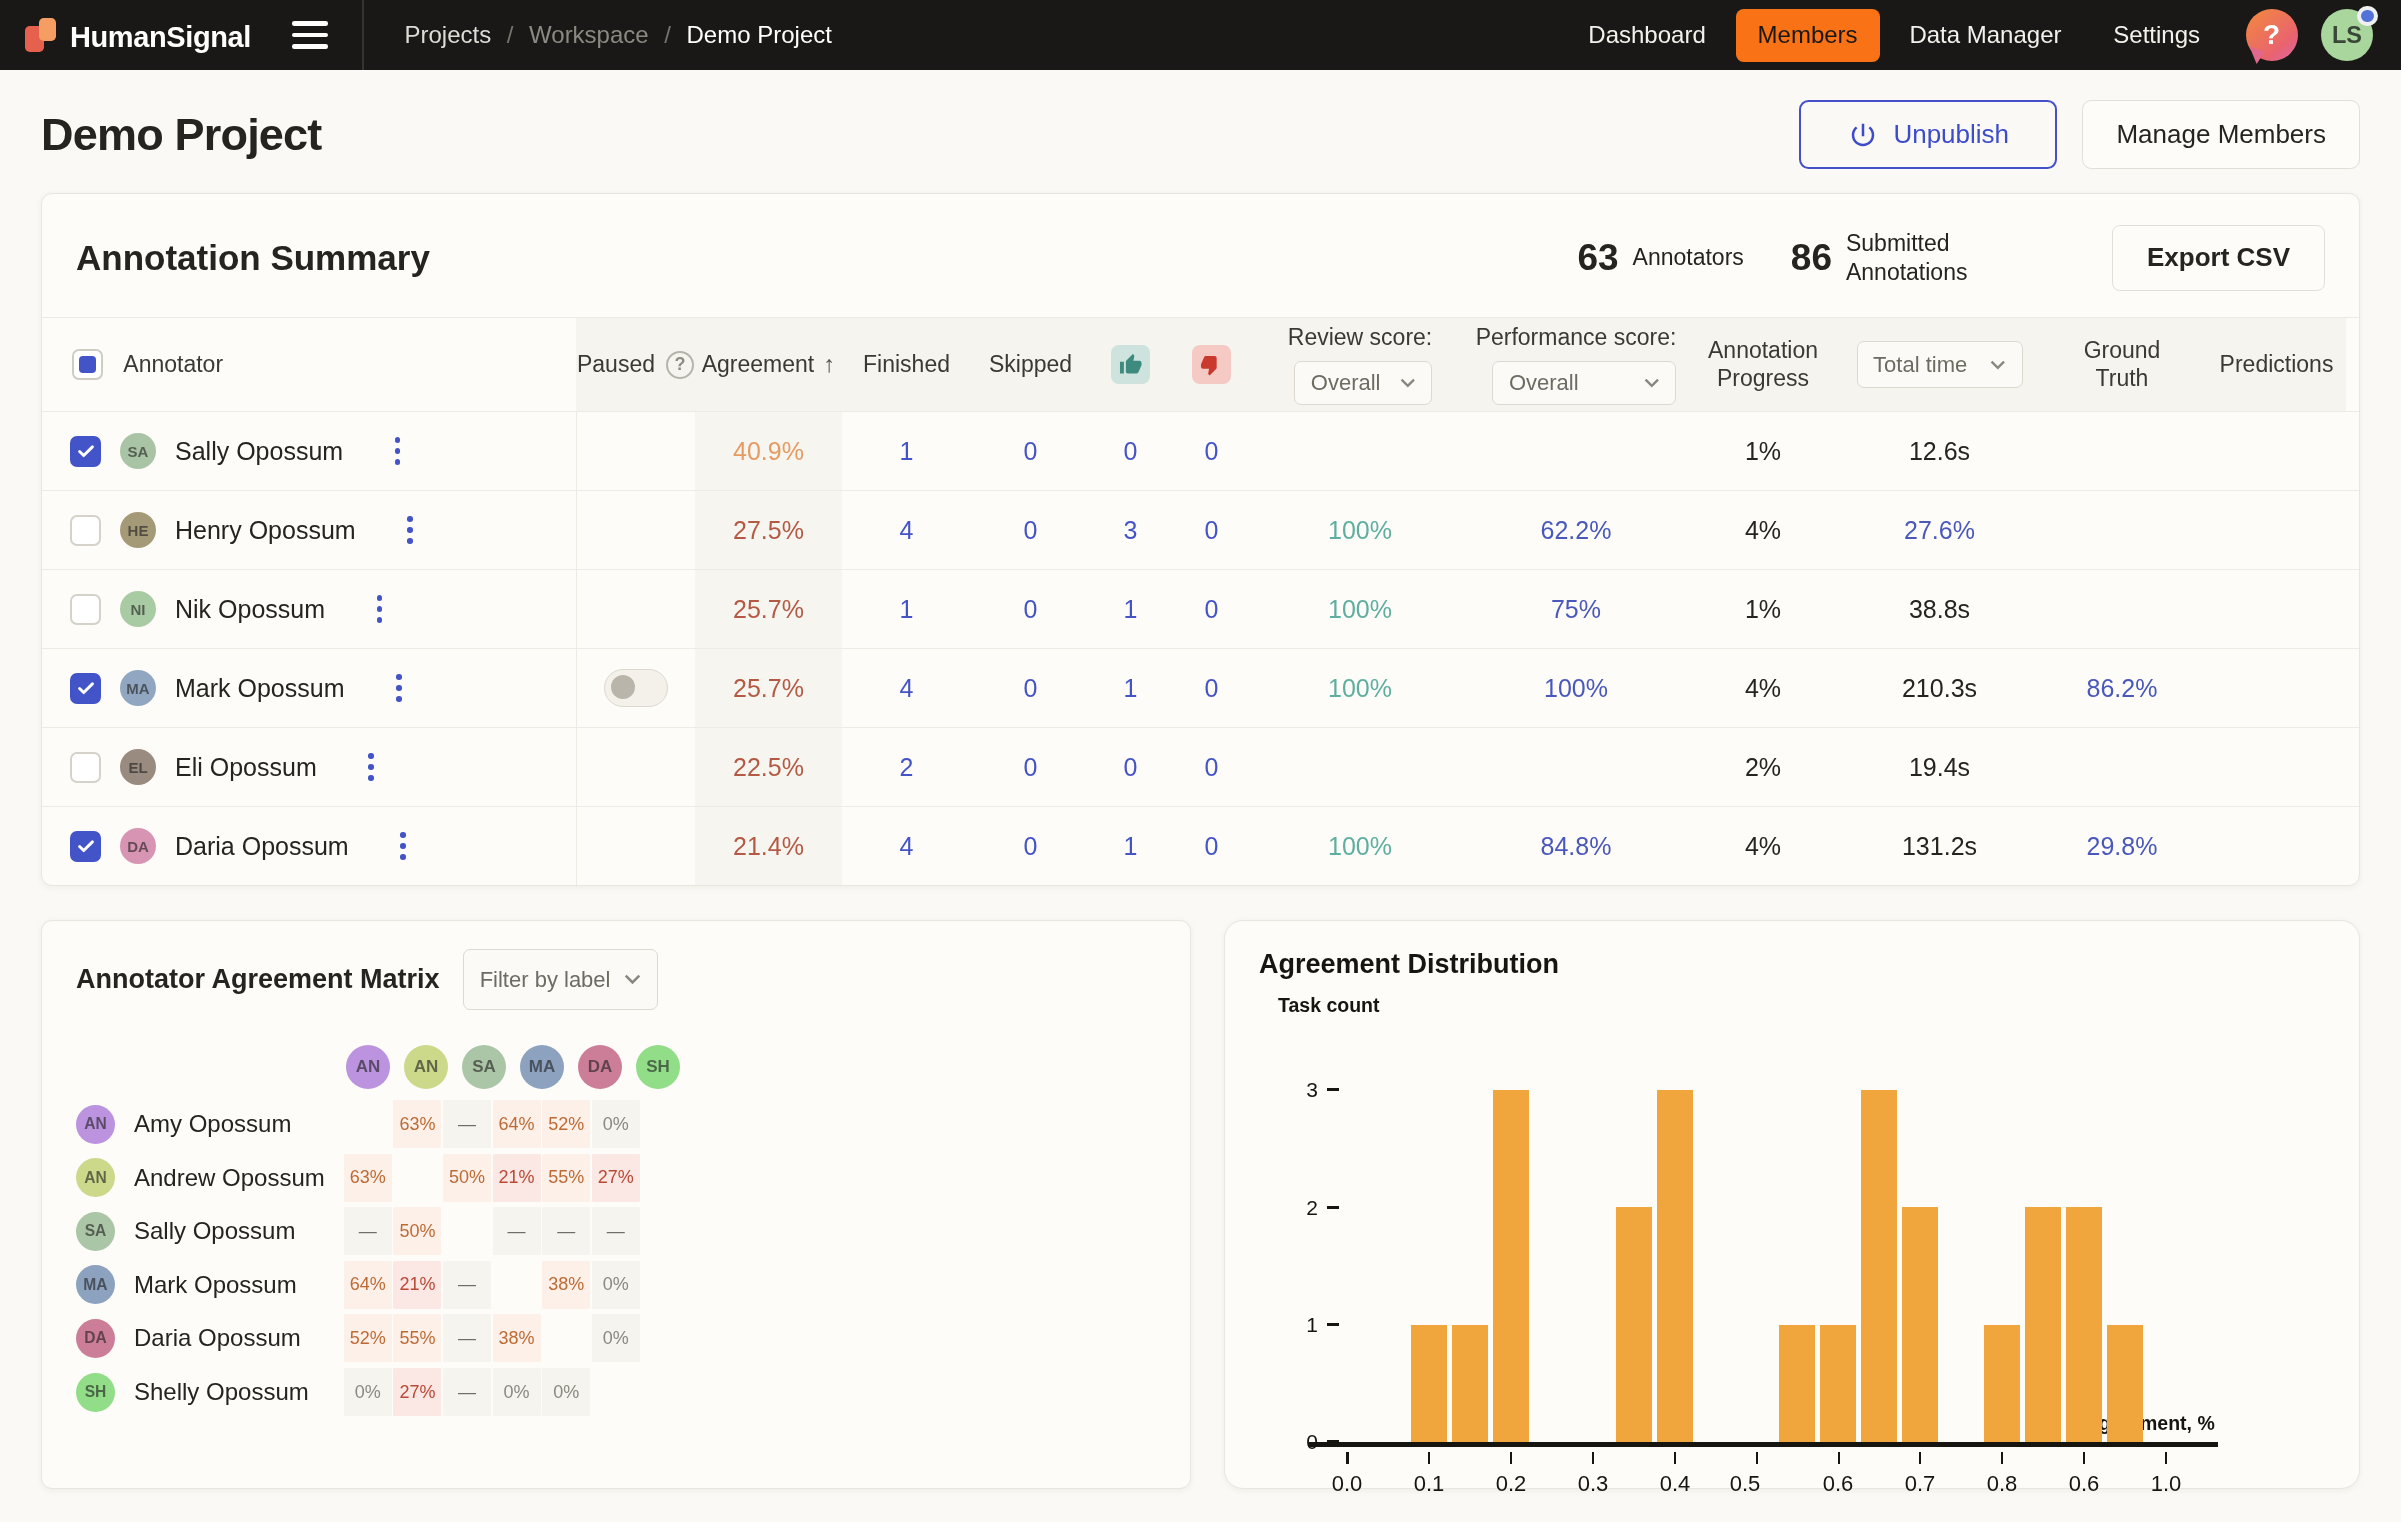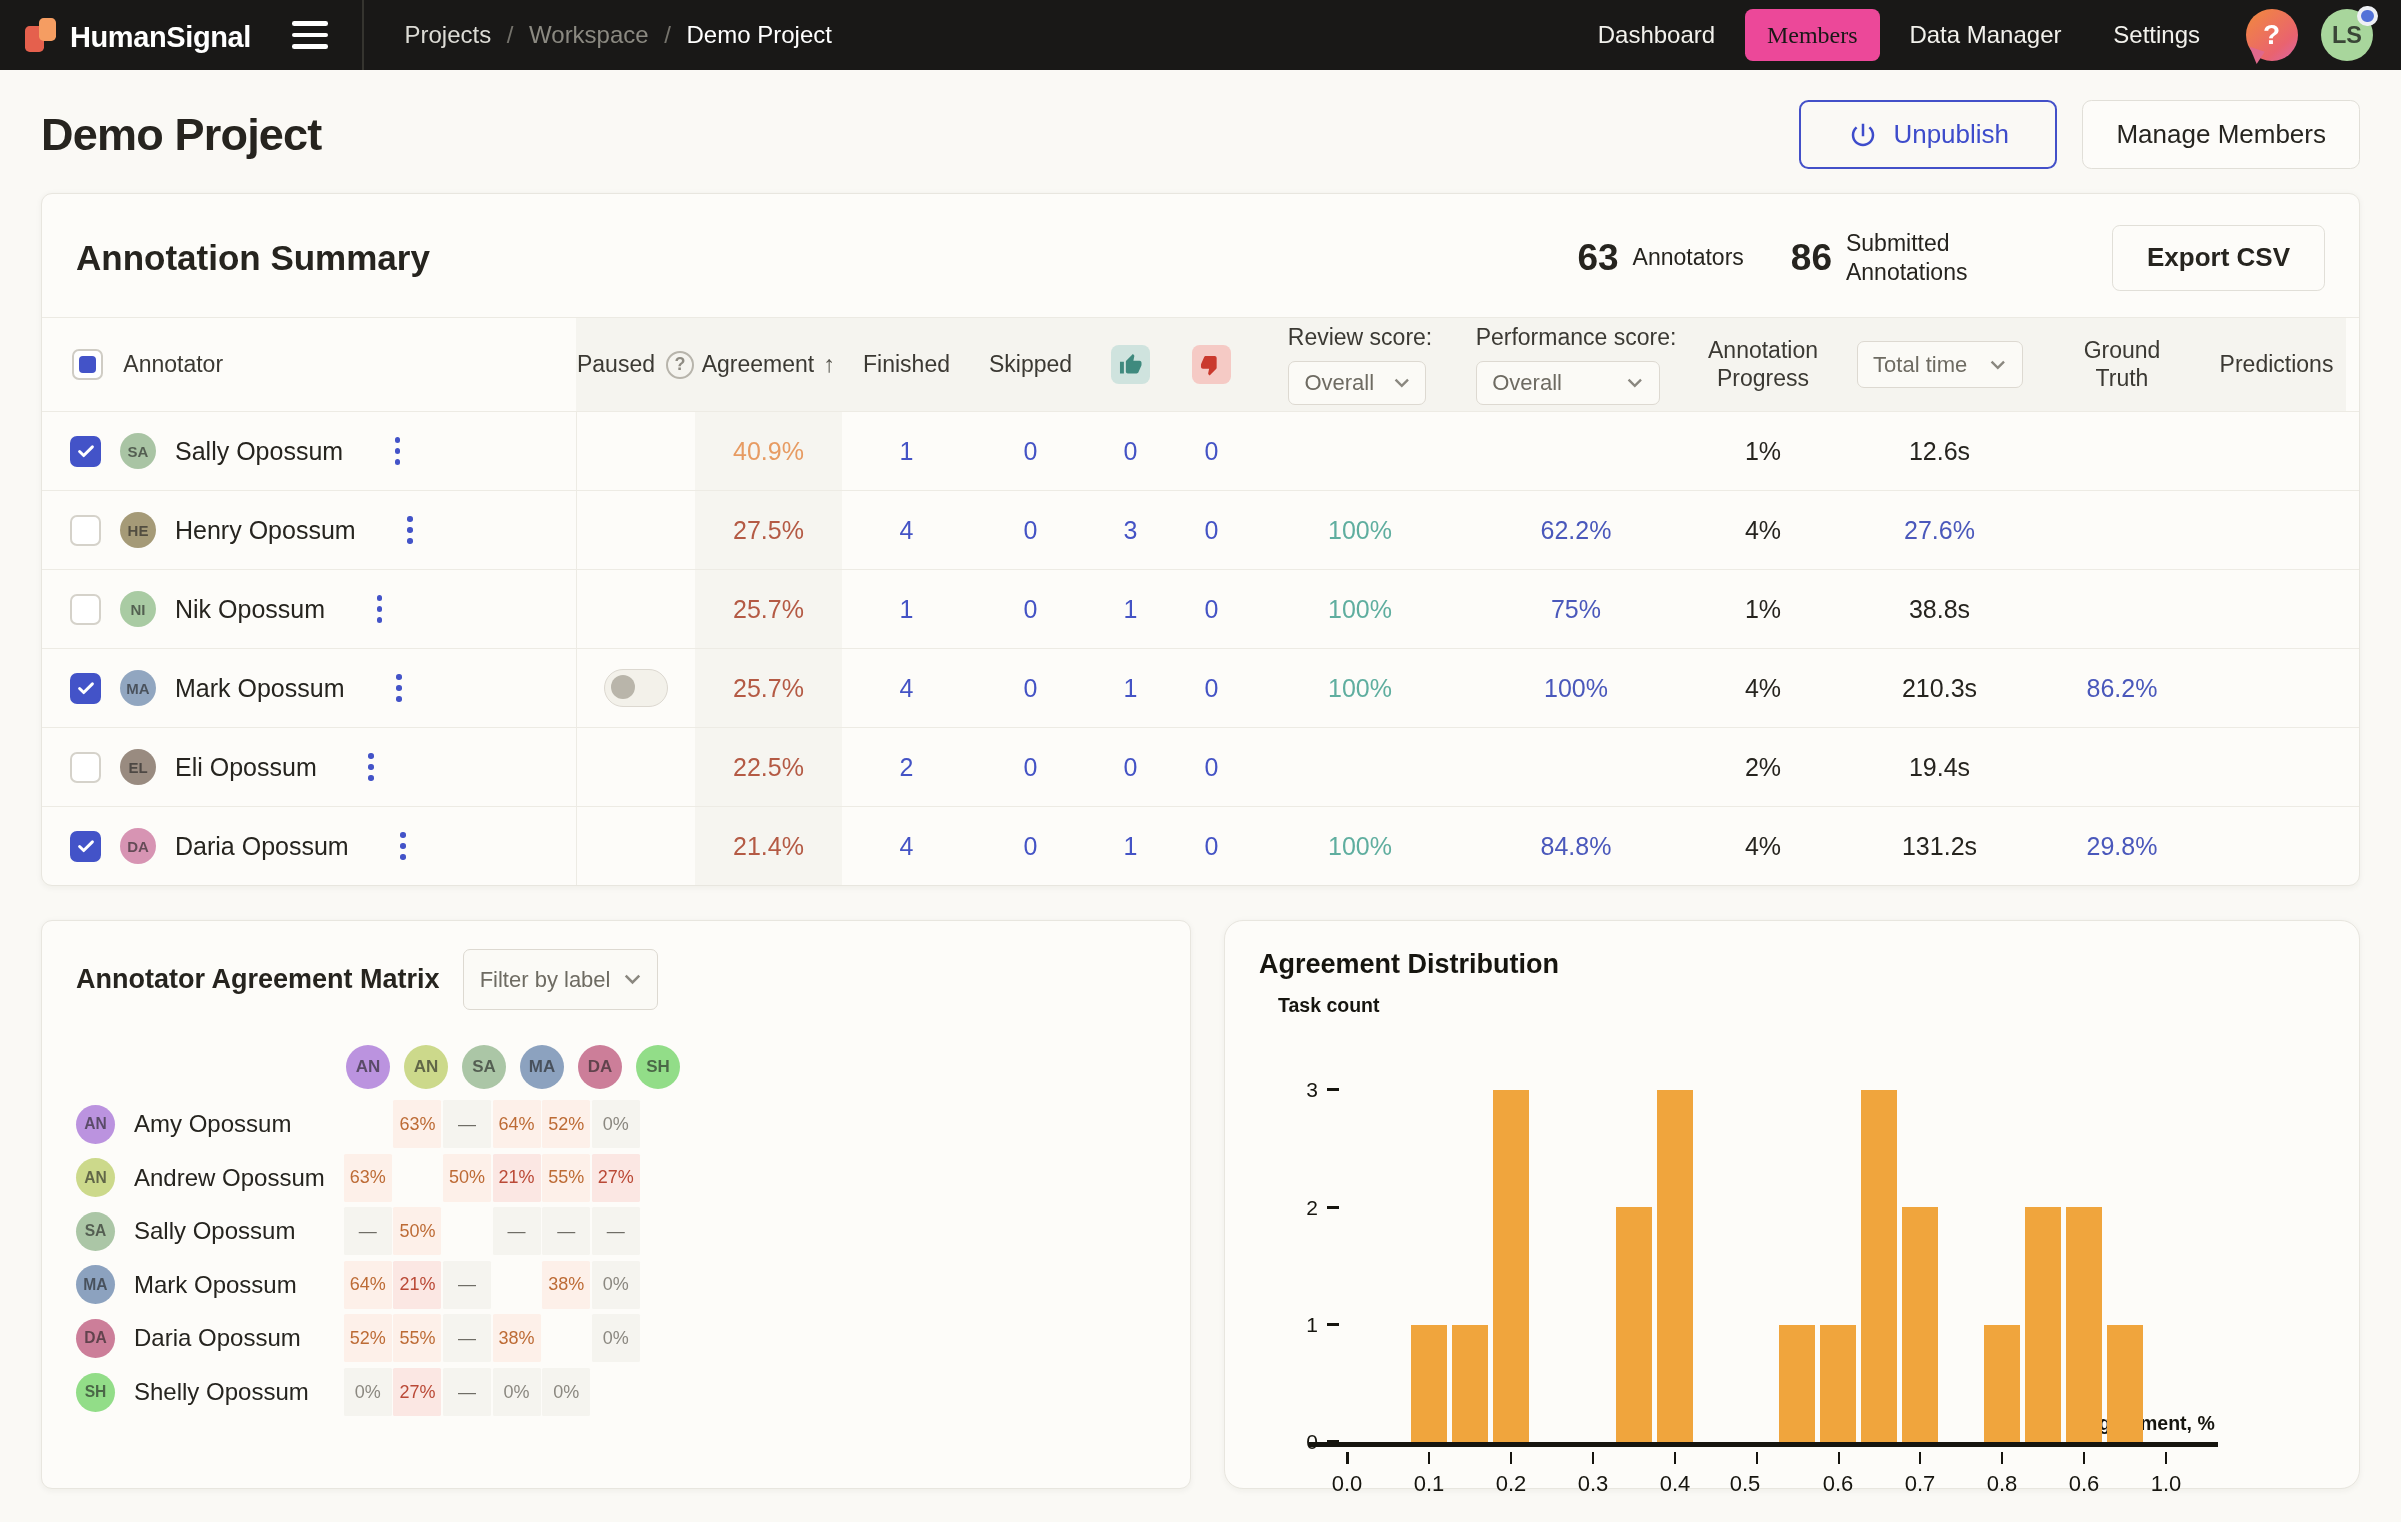--- a/index.html
+++ b/index.html
@@ -17,21 +17,21 @@
   .hamburger i { display:block; width:36px; height:4.7px; background:#fff; border-radius:2.3px; }
   .nav-divider { width:1.6px; height:70px; background:#35342f; margin-left:34px; }
   .breadcrumbs { margin-left:41px; display:flex; align-items:center; gap:15.6px; font-size:24px; }
   .bc-projects { color:#dddcd6; }
   .bc-sep { color:#75736c; }
   .bc-workspace { color:#8b8981; }
   .bc-current { color:#ffffff; }
   .nav-spacer { flex:1; }
   .nav-links { display:flex; align-items:center; gap:7.8px; font-size:24px; }
   .nav-link { padding:12.5px 22px; border-radius:7.8px; color:#f2f1ec; cursor:pointer; white-space:nowrap; }
-  .nav-link.active { background:#ec4899; color:#191817;font-family:Liberation Serif, serif; }
+  .nav-link.active { background:#f97316; color:#191817; }
   .help-badge { position:relative; width:52px; height:52px; margin-left:23.5px; border-radius:50%;
     background:linear-gradient(140deg,#f08247 15%,#e9636f 70%,#d966a8 100%);
     display:flex; align-items:center; justify-content:center; color:#fff; font-size:28px; font-weight:700; cursor:pointer; }
   .help-badge:after { content:""; position:absolute; left:1.6px; bottom:-1.6px; width:0; height:0;
     border-left:12.5px solid transparent; border-right:4.7px solid transparent; border-top:14px solid #e0688c; transform:rotate(18deg); }
   .user-avatar { position:relative; width:52px; height:52px; margin-left:23.5px; border-radius:50%;
     background:#a8d69c; display:flex; align-items:center; justify-content:center;
     color:#3a4637; font-size:23.5px; font-weight:700; cursor:pointer; }
   .user-dot { position:absolute; top:-3.1px; right:-4.7px; width:20.3px; height:20.3px; border-radius:50%;
     background:#5372d8; border:4.7px solid #eef0f4; }
@@ -57,21 +57,21 @@
   .stat-label { font-size:23px; color:#26241f; line-height:1.25; max-width:180px; }
   .btn-export { height:66px; padding:0 34px; margin-left:39px; border:1.6px solid #e1dfd8; border-radius:7.8px;
     background:#fdfcf9; color:#26241f; font-size:26px; font-weight:600; cursor:pointer; display:flex; align-items:center; }
 
   
   .atable { --cols: 534px 119px 147px 129px 119px 81px 81px 216px 216px 158px 195px 170px 139px; width:100%; }
   .thead { display:grid; grid-template-columns:var(--cols); align-items:center; height:94px; border-top:1.6px solid #eceae3; }
   .th { display:flex; align-items:center; justify-content:center; text-align:center; font-size:23px; color:#3b3933;
     height:100%; background:#f5f4ef; }
   .th.first { justify-content:flex-start; padding-left:30px; background:transparent; gap:20.3px; }
-  .th-stack { display:flex; flex-direction:column; align-items:flex-start; gap:9.4px; }
+  .th-stack { display:flex; flex-direction:column; align-items:flex-end; gap:9.4px; }
   .th-line2 { line-height:1.2; }
   .sort-arrow { font-size:23.5px; color:#56544d; margin-left:9.4px; }
   .q-icon { width:28px; height:28px; border-radius:50%; border:2.3px solid #b7b4ab; color:#8f8c83;
     font-size:18px; display:flex; align-items:center; justify-content:center; margin-left:11px; font-weight:600; }
   .thumb-badge { width:39px; height:39px; border-radius:7.8px; display:flex; align-items:center; justify-content:center; }
   .thumb-badge svg { width:23.5px; height:23.5px; }
   .thumb-up-badge { background:#cfe3de; } .thumb-up-badge svg { fill:#3f8a7e; }
   .thumb-down-badge { background:#f5cac5; } .thumb-down-badge svg { fill:#ca392d; }
   .select-box { display:flex; align-items:center; justify-content:space-between; gap:14px; height:44px;
     border:1.6px solid #ddd9d1; border-radius:7px; background:#fbfaf6; padding:0 15.6px; font-size:22px; color:#6e6b62; cursor:pointer; }

